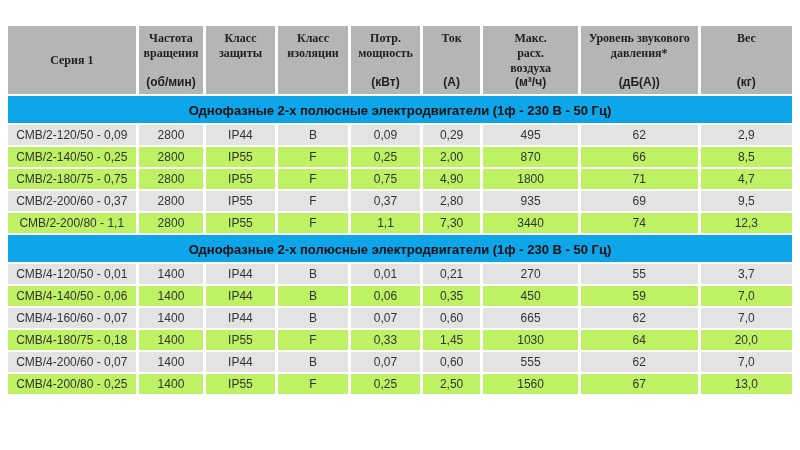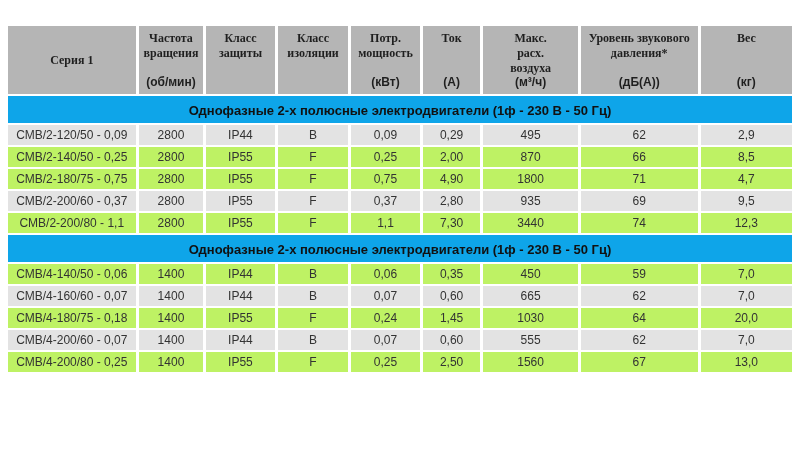--- a/index.html
+++ b/index.html
@@ -212,20 +212,31 @@
           <td>F</td>
           <td>1,1</td>
           <td>7,30</td>
           <td>3440</td>
           <td>74</td>
           <td>12,3</td>
         </tr>
         <tr class="section-row">
           <td colspan="9">Однофазные 2-х полюсные электродвигатели (1ф - 230 В - 50 Гц)</td>
         </tr>
+        <tr class="data-row light">
+          <td class="model">СМВ/4-120/50 - 0,01</td>
+          <td>1400</td>
+          <td>IP44</td>
+          <td>B</td>
+          <td>0,01</td>
+          <td>0,21</td>
+          <td>270</td>
+          <td>55</td>
+          <td>3,7</td>
+        </tr>
         <tr class="data-row dark">
           <td class="model">СМВ/4-140/50 - 0,06</td>
           <td>1400</td>
           <td>IP44</td>
           <td>B</td>
           <td>0,06</td>
           <td>0,35</td>
           <td>450</td>
           <td>59</td>
           <td>7,0</td>
@@ -239,21 +250,21 @@
           <td>0,60</td>
           <td>665</td>
           <td>62</td>
           <td>7,0</td>
         </tr>
         <tr class="data-row dark">
           <td class="model">СМВ/4-180/75 - 0,18</td>
           <td>1400</td>
           <td>IP55</td>
           <td>F</td>
-          <td>0,24</td>
+          <td>0,33</td>
           <td>1,45</td>
           <td>1030</td>
           <td>64</td>
           <td>20,0</td>
         </tr>
         <tr class="data-row light">
           <td class="model">СМВ/4-200/60 - 0,07</td>
           <td>1400</td>
           <td>IP44</td>
           <td>B</td>

